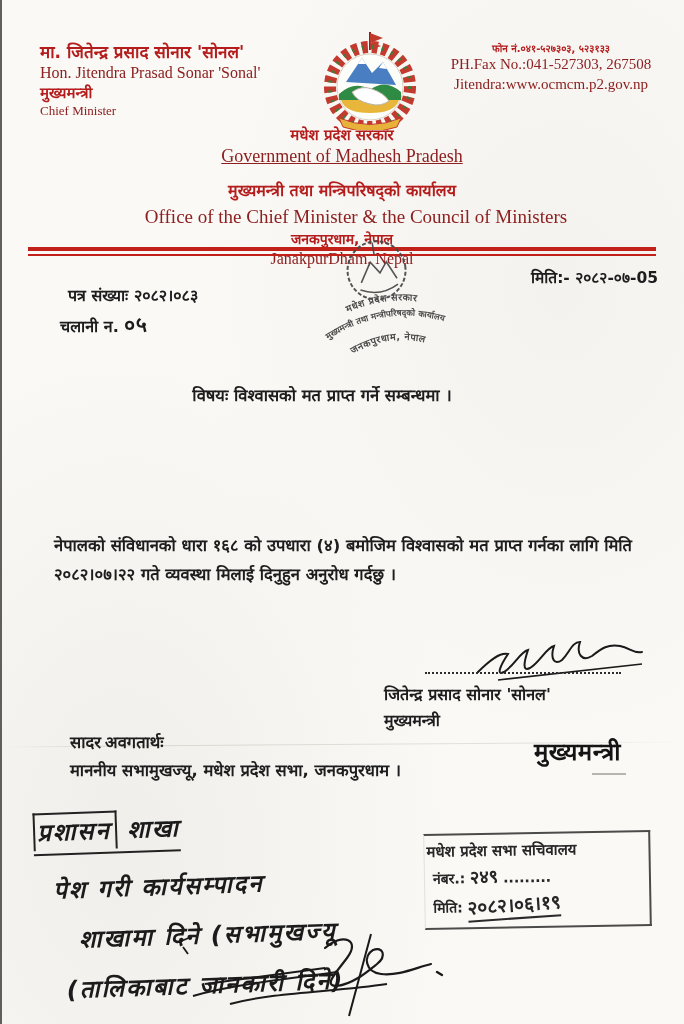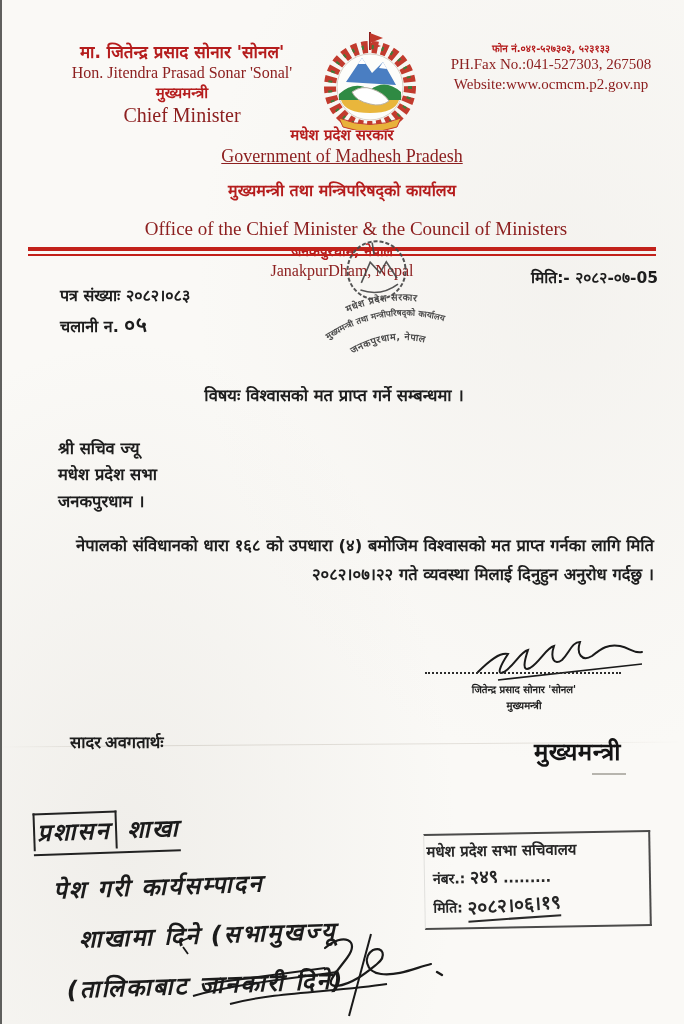--- a/index.html
+++ b/index.html
@@ -9,54 +9,54 @@
       radial-gradient(ellipse at 18% 82%, rgba(205,200,192,.22), transparent 42%),
       radial-gradient(ellipse at 82% 28%, rgba(212,207,200,.16), transparent 46%),
       #faf9f6;
     font-family:"DejaVu Sans", sans-serif;color:#1d1d1d;
   }
   .abs{position:absolute;}
   .scan-edge{left:0;top:0;width:2px;height:100%;background:#3a3a38;opacity:.8;}
   
   .np-red{color:#b51d1d;font-weight:700;}
   .en-red{color:#8d2020;font-family:"Liberation Serif", serif;}
-  .lh-left{left:48px;top:42px;width:268px;text-align:center;line-height:1.25;}
+  .lh-left{left:40px;top:42px;width:268px;line-height:1.25;}
   .lh-left .l1{font-size:17px;}
   .lh-left .l2{font-size:16px;}
   .lh-left .l3{font-size:15px;margin-top:1px;}
-  .lh-left .l4{font-size:20px;}
+  .lh-left .l4{font-size:13px;}
   .lh-right{right:14px;top:42px;width:238px;text-align:center;line-height:1.3;}
   .lh-right .r1{font-size:10px;}
   .lh-right .r2{font-size:15px;}
   .lh-right .r3{font-size:15px;}
   .emblem{left:299px;top:30px;width:142px;height:100px;}
   .lh-center{left:0;top:126px;width:684px;text-align:center;line-height:1.2;}
   .lh-center .c1{font-size:15px;}
   .lh-center .c2{font-size:18px;margin-top:2px;text-decoration:underline;}
   .lh-center .c3{font-size:16px;margin-top:13px;}
-  .lh-center .c4{font-size:19px;margin-top:18px;padding-left:28px;}
+  .lh-center .c4{font-size:19px;margin-top:6px;padding-left:28px;}
   .lh-center .c5{font-size:14px;margin-top:2px;}
   .lh-center .c6{font-size:16px;margin-top:2px;}
   .red-rule{left:28px;top:247px;width:628px;}
   .red-rule .thick{height:4px;background:#c2211a;}
   .red-rule .thin{height:2px;background:#c2211a;margin-top:3px;}
   
   .round-stamp{left:306px;top:236px;width:150px;height:125px;transform:rotate(-9deg);opacity:.92;}
   .date-line{right:26px;top:266px;font-size:15.5px;font-weight:600;}
-  .letter-no{left:60px;top:284px;font-size:16px;font-weight:600;}
+  .letter-no{left:68px;top:284px;font-size:16px;font-weight:600;}
   .chalani{left:60px;top:310px;font-size:16px;font-weight:600;}
   .hand{font-weight:700;letter-spacing:1px;}
   .chalani .hand{font-size:21px;display:inline-block;transform:rotate(-3deg);}
-  .subject{left:12px;top:383px;width:644px;text-align:center;font-size:16.5px;font-weight:600;}
+  .subject{left:0;top:383px;width:644px;text-align:center;font-size:16.5px;font-weight:600;}
   .addressee{left:58px;top:436px;font-size:16.5px;font-weight:600;line-height:1.6;}
-  .body-par{left:54px;top:532px;width:600px;font-size:16.5px;font-weight:600;line-height:1.75;text-align:right;}
+  .body-par{left:54px;top:532px;width:600px;font-size:16.5px;font-weight:600;line-height:1.75;}
   
   .sig-svg{left:470px;top:632px;width:180px;height:56px;}
   .sig-dots{left:425px;top:672px;width:196px;border-bottom:2px dotted #2c2c2c;}
-  .sig-block{right:20px;top:682px;width:280px;text-align:center;font-size:10px;font-weight:600;line-height:1.6;}
+  .sig-block{right:20px;top:682px;width:280px;text-align:left;font-size:16px;font-weight:600;line-height:1.6;}
   .crease{left:0;top:744px;width:684px;height:1px;opacity:.55;transform:rotate(-.4deg);
     background:linear-gradient(90deg, transparent, #c6c1b8 15%, #d3cec6 80%, transparent);}
   .cc-label{left:70px;top:730px;font-size:16.5px;font-weight:600;font-family:Liberation Serif, serif;}
   .cc-line{left:70px;top:758px;font-size:16.5px;font-weight:600;}
   .cm-stamp{left:534px;top:734px;font-size:24px;font-weight:800;color:#141414;letter-spacing:.5px;}
   .cm-stamp::after{content:"";display:block;margin:6px 0 0 58px;width:34px;height:2px;background:#8b877f;opacity:.6;}
   
   .hw-notes{left:36px;top:806px;width:420px;transform:rotate(-2deg);color:#1b1b1b;}
   .hw-line{font-size:24px;font-weight:600;letter-spacing:2px;margin-bottom:17px;font-style:italic;}
   .hw-line .u{display:inline-block;border-bottom:2px solid #222;padding-bottom:3px;}
@@ -101,21 +101,21 @@
       <path d="M40,64 Q56,50 71,60 Q86,48 102,62 L102,70 L40,70 Z" fill="#2f8a43"></path>
       <path d="M42,70 h58 q-4,13 -29,13 q-25,0 -29,-13 z" fill="#e9b63c"></path>
       <path d="M53,62 q10,-7 20,-3 q12,4 17,12 q-8,6 -19,3 q-14,-3 -18,-12 z" fill="#ffffff" stroke="#b9b2a6" stroke-width="1"></path>
       <path d="M40,88 q31,13 62,0 l-4,9 q-27,9 -54,0 z" fill="#e8b23a" stroke="#c23b2e" stroke-width="1"></path>
     </svg>
   </div>
 
   <div class="abs lh-right">
     <div class="r1 np-red">फोन  नं.०४१-५२७३०३, ५२३१३३</div>
     <div class="r2 en-red">PH.Fax No.:041-527303, 267508</div>
-    <div class="r3 en-red">Website:www.ocmcm.p2.gov.np</div>
+    <div class="r3 en-red">Jitendra:www.ocmcm.p2.gov.np</div>
   </div>
 
   <div class="abs lh-center">
     <div class="c1 np-red">मधेश प्रदेश सरकार</div>
     <div class="c2 en-red">Government of Madhesh Pradesh</div>
     <div class="c3 np-red">मुख्यमन्त्री तथा मन्त्रिपरिषद्को कार्यालय</div>
     <div class="c4 en-red">Office of the Chief Minister &amp; the Council of Ministers</div>
     <div class="c5 np-red">जनकपुरधाम, नेपाल</div>
     <div class="c6 en-red">JanakpurDham, Nepal</div>
   </div>
@@ -150,43 +150,39 @@
 
   <div class="abs date-line">मिति:- २०८२-०७-05</div>
   <div class="abs letter-no">पत्र संख्याः २०८२।०८३</div>
   <div class="abs chalani">
     <span>चलानी न.</span>
     <span class="hand">०५</span>
   </div>
 
   <div class="abs subject">विषयः विश्वासको मत प्राप्त गर्ने सम्बन्धमा ।</div>
 
-  <div class="abs addressee">
-    <div>श्री सचिव ज्यू</div>
-    <div>मधेश प्रदेश सभा</div>
-    <div>जनकपुरधाम ।</div>
-  </div>
 
   <div class="abs body-par">नेपालको संविधानको धारा १६८ को उपधारा (४) बमोजिम विश्वासको मत  प्राप्त गर्नका लागि मिति २०८२।०७।२२ गते व्यवस्था मिलाई दिनुहुन अनुरोध गर्दछु ।</div>
 
   <div class="abs sig-svg">
     <svg width="180" height="56" viewBox="0 0 180 56" aria-hidden="true">
       <path d="M8,40 C20,28 30,20 38,22 C30,34 26,44 34,40 C44,34 50,20 58,18 C54,30 52,40 60,36 C70,30 76,16 84,14 C80,26 84,34 92,28 C100,20 102,10 110,10 C106,22 112,30 122,24 C132,16 138,12 150,14 C160,16 164,22 172,20" fill="none" stroke="#1a1a1a" stroke-width="2" stroke-linecap="round"></path>
       <path d="M28,48 L172,32" fill="none" stroke="#1a1a1a" stroke-width="1.6"></path>
     </svg>
   </div>
   <div class="abs sig-dots"></div>
   <div class="abs sig-block">
     <div>जितेन्द्र प्रसाद सोनार 'सोनल'</div>
     <div>मुख्यमन्त्री</div>
   </div>
 
   <div class="abs crease"></div>
 
   <div class="abs cc-label">सादर अवगतार्थः</div>
+  <div class="abs cc-line">माननीय सभामुखज्यू, मधेश प्रदेश सभा, जनकपुरधाम ।</div>
 
   <div class="abs cm-stamp">मुख्यमन्त्री</div>
 
   <div class="abs hw-notes">
     <div class="hw-line">
       <span class="u"><span class="box">प्रशासन</span>
       <span>शाखा</span></span>
     </div>
     <div class="hw-line hw-i2">पेश गरी कार्यसम्पादन</div>
     <div class="hw-line hw-i3">शाखामा दिने (सभामुखज्यू</div>

